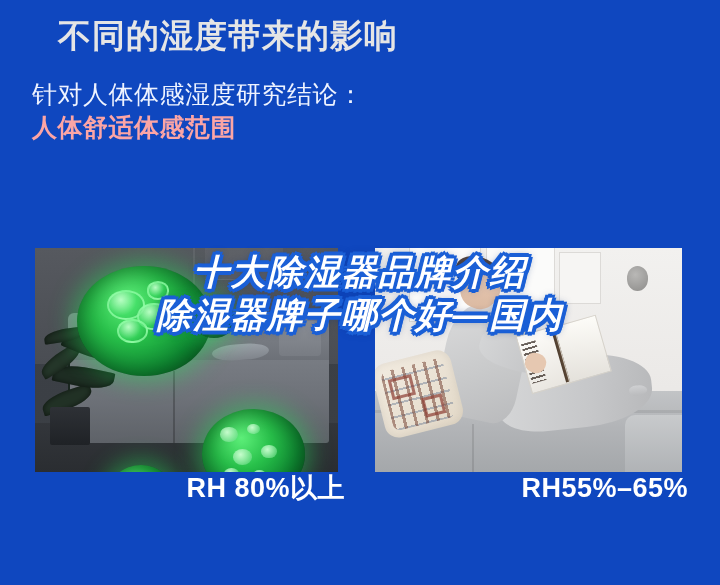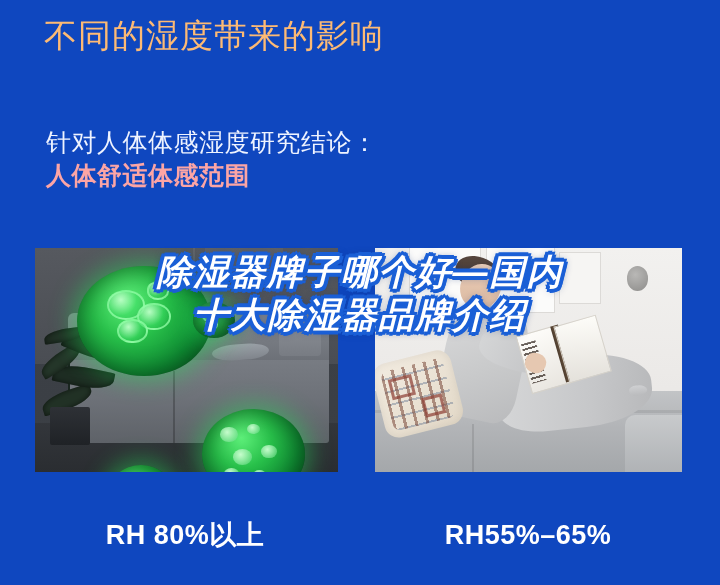--- a/index.html
+++ b/index.html
@@ -10,28 +10,28 @@
     -webkit-font-smoothing:antialiased;
   }
   #poster{
     position:relative;width:720px;height:585px;
     background:#0f47bf;
     overflow:hidden;
   }
 
   
   .headline{
-    position:absolute;left:44px;top:16px;
-    font-size:33px;line-height:40px;font-weight:normal;
-    color:#fdba74;letter-spacing:1px;white-space:nowrap;
+    position:absolute;left:58px;top:16px;
+    font-size:33px;line-height:40px;font-weight:bold;
+    color:#e5e5e5;letter-spacing:1px;white-space:nowrap;
   }
   .intro{
-    position:absolute;left:46px;top:78px;
+    position:absolute;left:32px;top:78px;
     font-size:25px;line-height:33px;
-    color:#eef3ff;letter-spacing:0.5px;margin-top:48px;
+    color:#eef3ff;letter-spacing:0.5px;
   }
   .intro .ln{white-space:nowrap;display:block;}
   .intro .ln.b{font-weight:bold;color:#fca5a5;}
   .intro .ln .bold{font-weight:bold;color:#ffffff;}
 
   
   .photo{
     position:absolute;top:248px;height:224px;
     overflow:hidden;background:#555a60;
   }
@@ -261,21 +261,21 @@
        0   -4px 0 #1a5fd6, 0    4px 0 #1a5fd6,
       -4px  0   0 #1a5fd6, 4px  0   0 #1a5fd6,
        0 0 9px rgba(10,45,120,.85);
     white-space:nowrap;
     pointer-events:none;
   }
   .overlay-title .ol{display:block;}
 
   
   .caption{
-    position:absolute;top:519px;width:320px;text-align:center;
+    position:absolute;top:472px;width:320px;text-align:right;
   }
   .caption.cl{left:25px;}
   .caption.cr{left:368px;}
   .cap-main{
     font-size:27px;font-weight:bold;color:#ffffff;line-height:33px;
     letter-spacing:0.5px;white-space:nowrap;
   }
   .cap-sub{
     font-size:21px;color:#e9eefc;line-height:30px;letter-spacing:1px;
     white-space:nowrap;
@@ -373,22 +373,22 @@
 
       <div class="pillow">
         <div class="pat"></div>
         <div class="sq"></div>
         <div class="sq2"></div>
       </div>
     </div>
   </div>
 
   <div class="overlay-title">
+    <span class="ol">十大除湿器品牌介绍</span>
     <span class="ol">除湿器牌子哪个好—国内</span>
-    <span class="ol">十大除湿器品牌介绍</span>
   </div>
 
   <div class="caption cl">
     <div class="cap-main">RH 80%以上</div>
   </div>
 
   <div class="caption cr">
     <div class="cap-main">RH55%–65%</div>
   </div>
 

